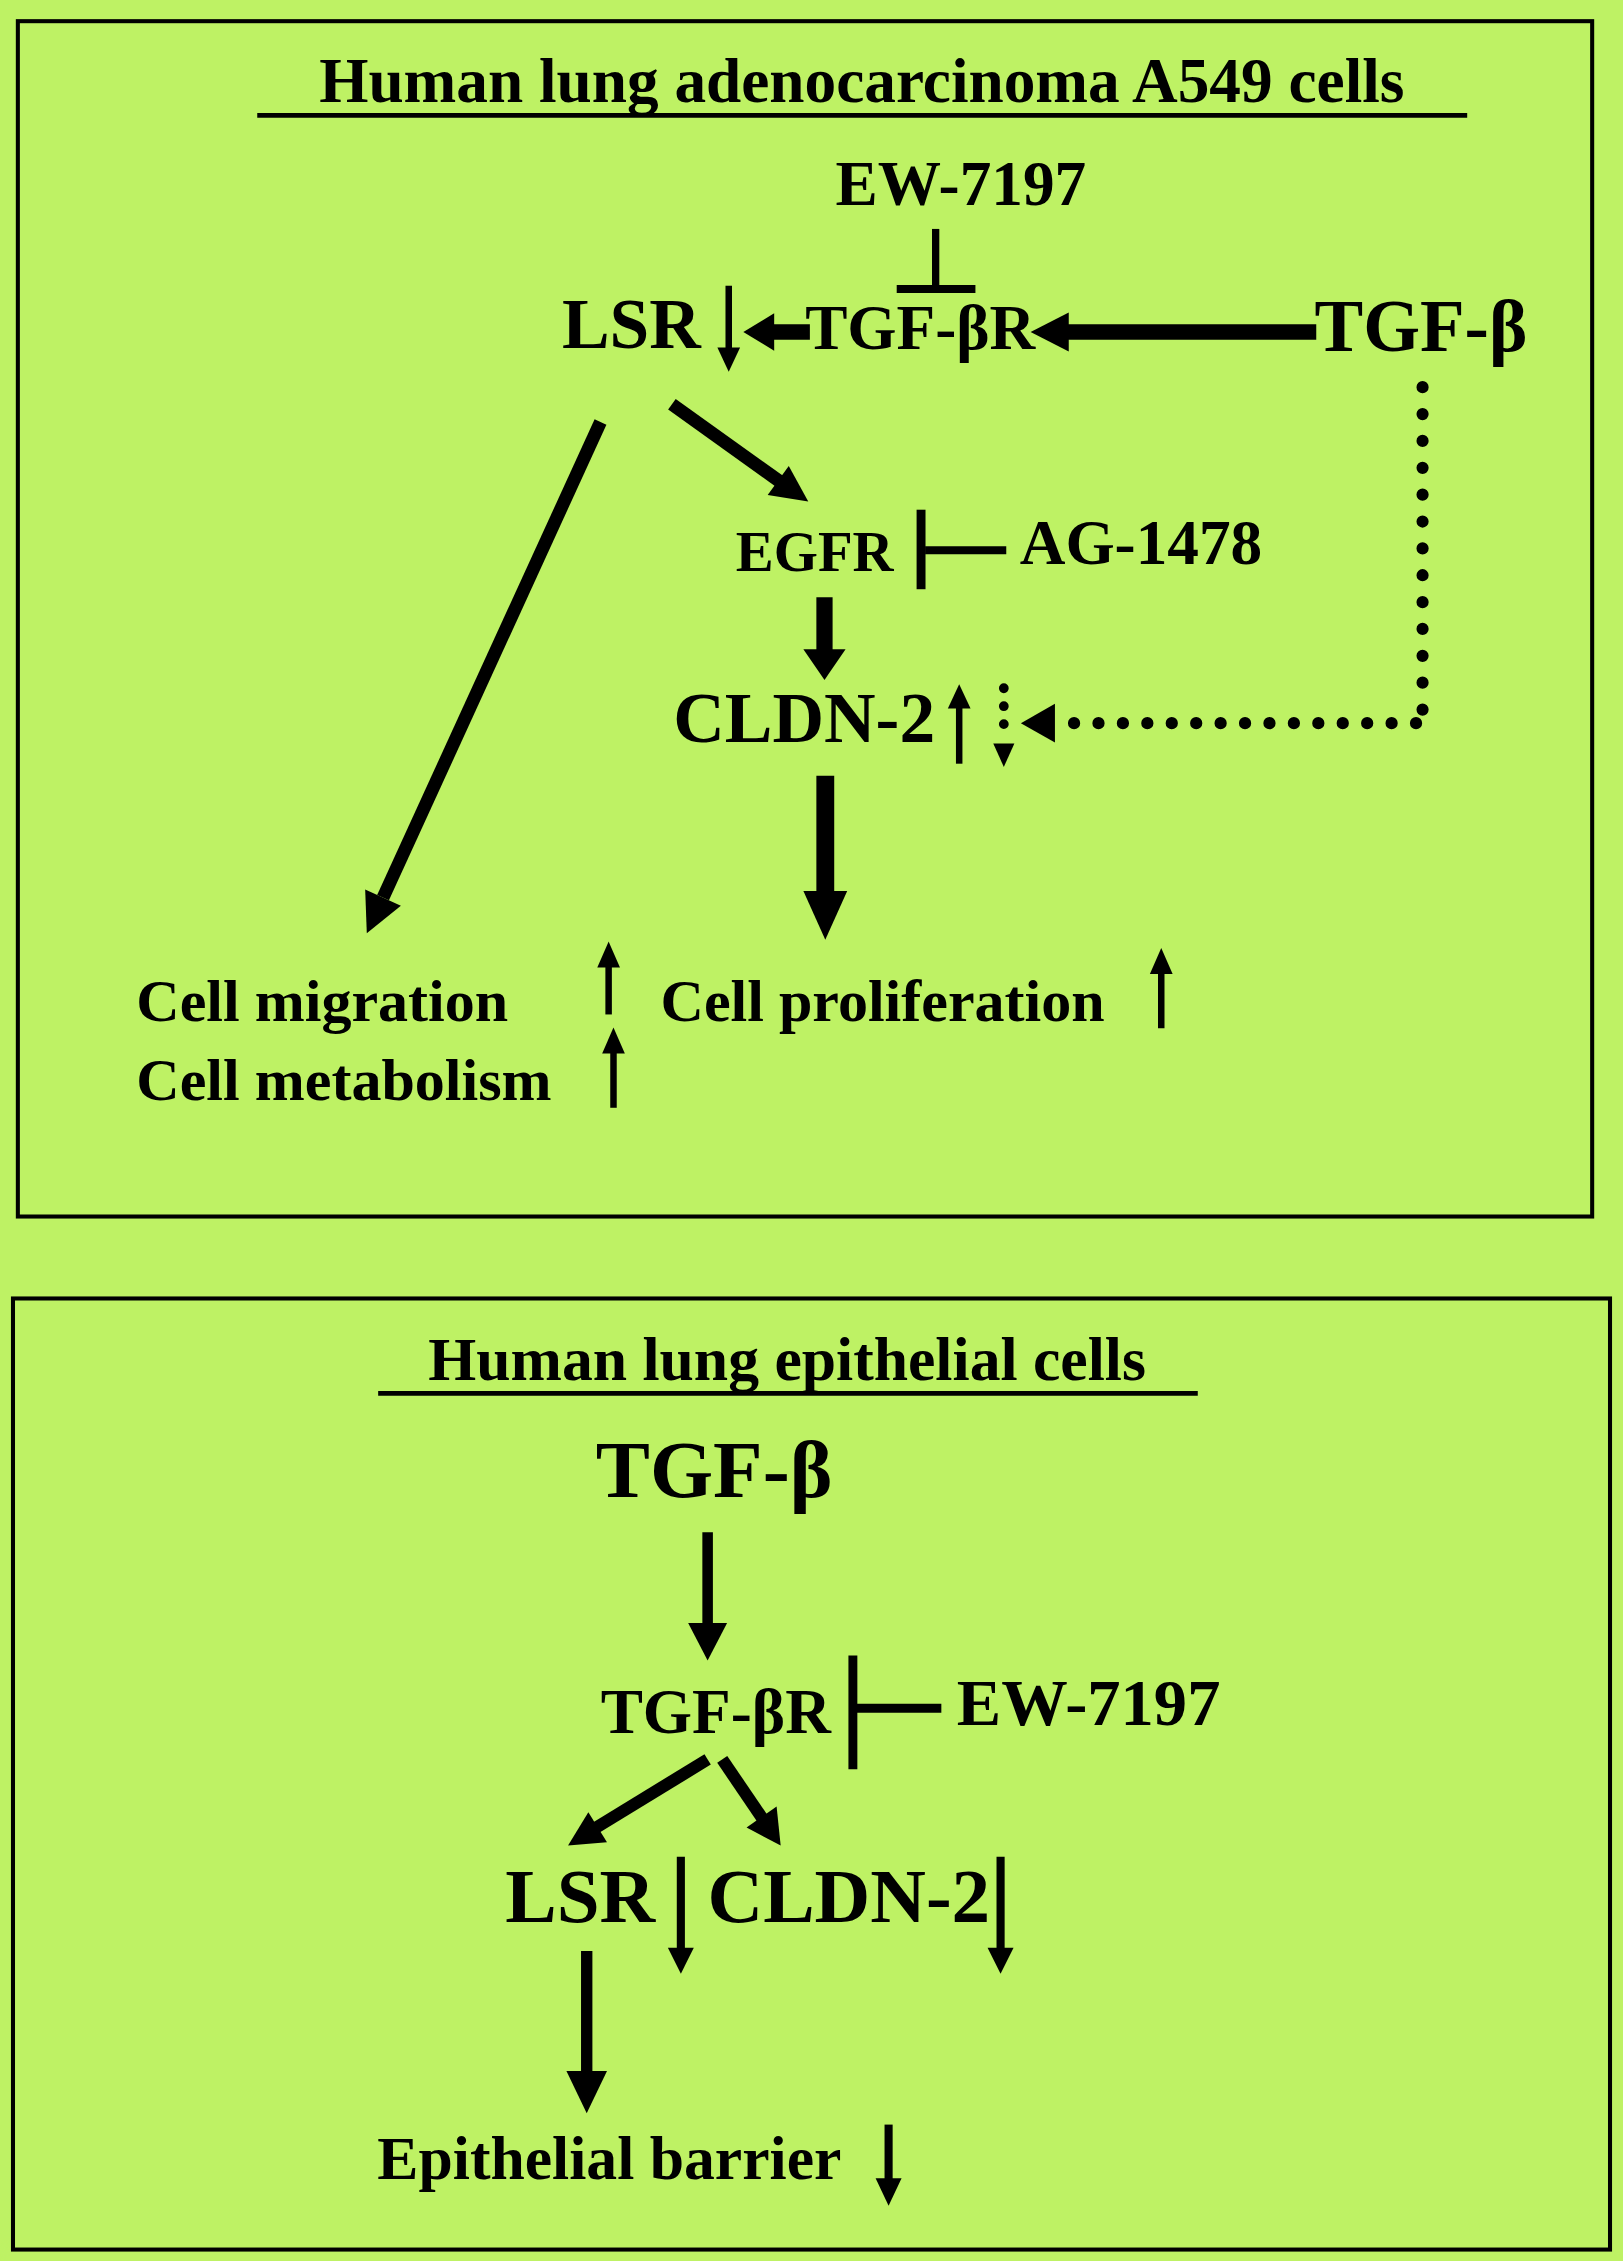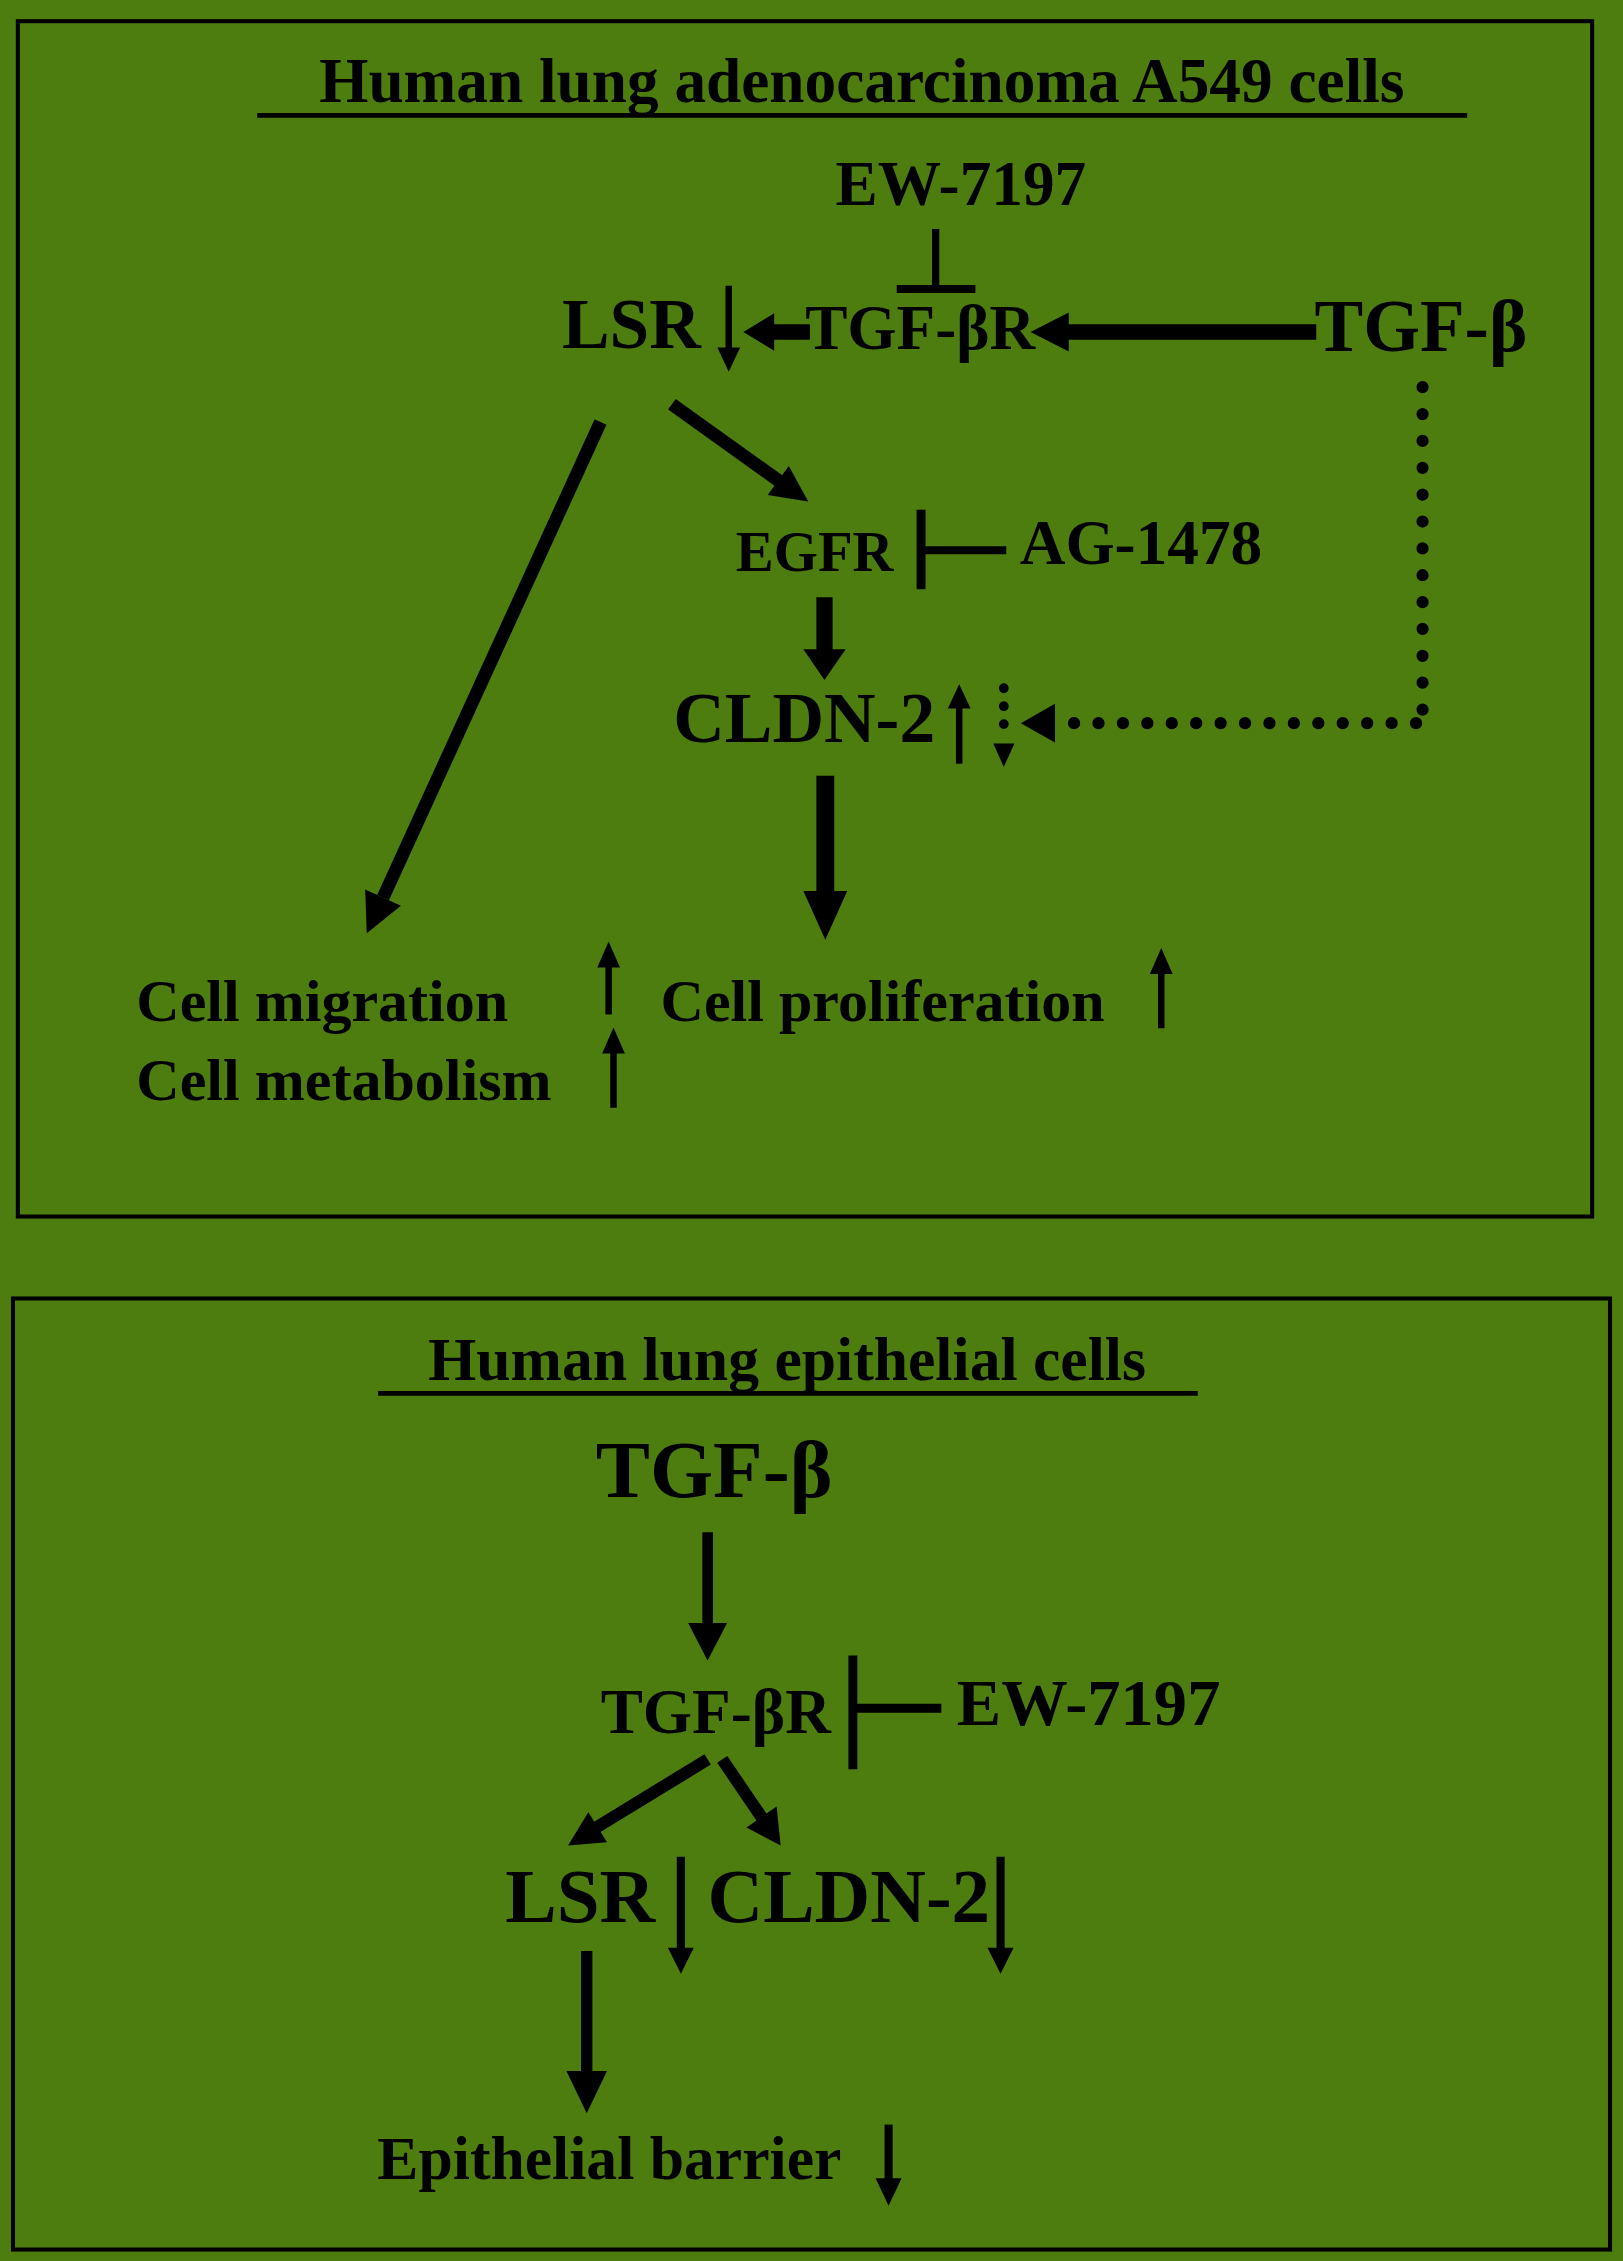--- a/index.html
+++ b/index.html
@@ -1,16 +1,16 @@
 <!DOCTYPE html>
 <html style="font-size:13px"><head>
 <meta charset="utf-8">
 <style>
   html,body{margin:0;padding:0;background:#ffffff;}
-  .stage{position:relative;width:1623px;height:2261px;background:#4d7c0f;}
+  .stage{position:relative;width:1623px;height:2261px;background:#bef264;}
   svg{display:block;}
   text{font-family:"Liberation Serif","DejaVu Serif",serif;font-weight:bold;fill:#000000;}
   .t-mid{text-anchor:middle;}
   .t-start{text-anchor:start;}
   .ink{stroke:#000000;fill:none;}
   .fill-ink{fill:#000000;stroke:none;}
   .box{fill:none;stroke:#000000;stroke-width:5;}
   .dotline{stroke:#000000;stroke-linecap:round;fill:none;}
 </style>
 </head>

